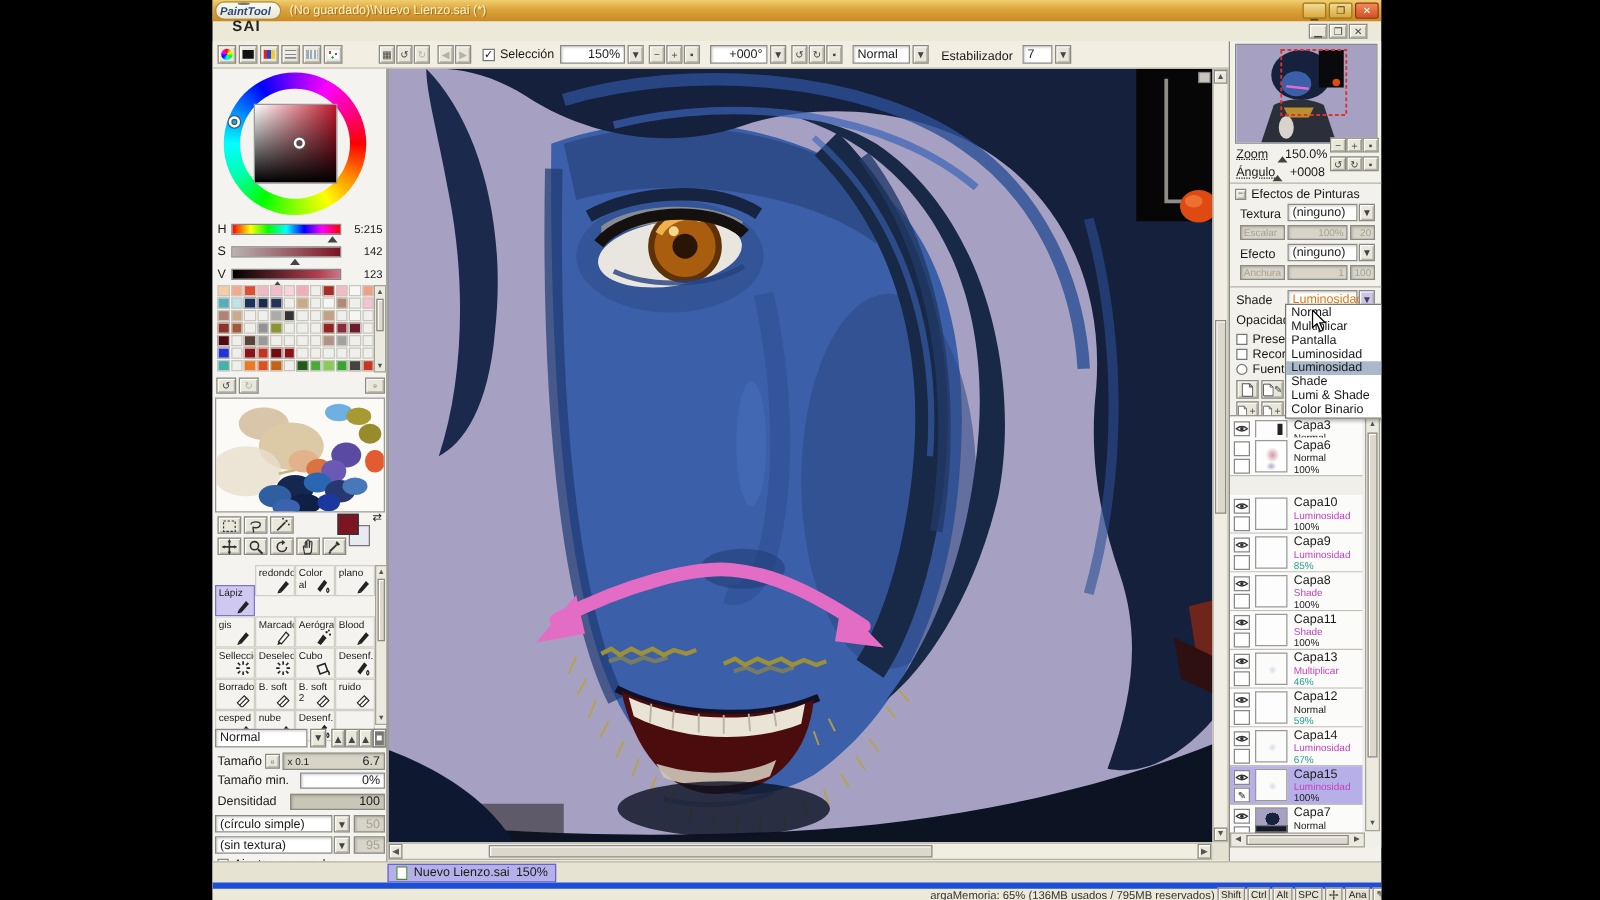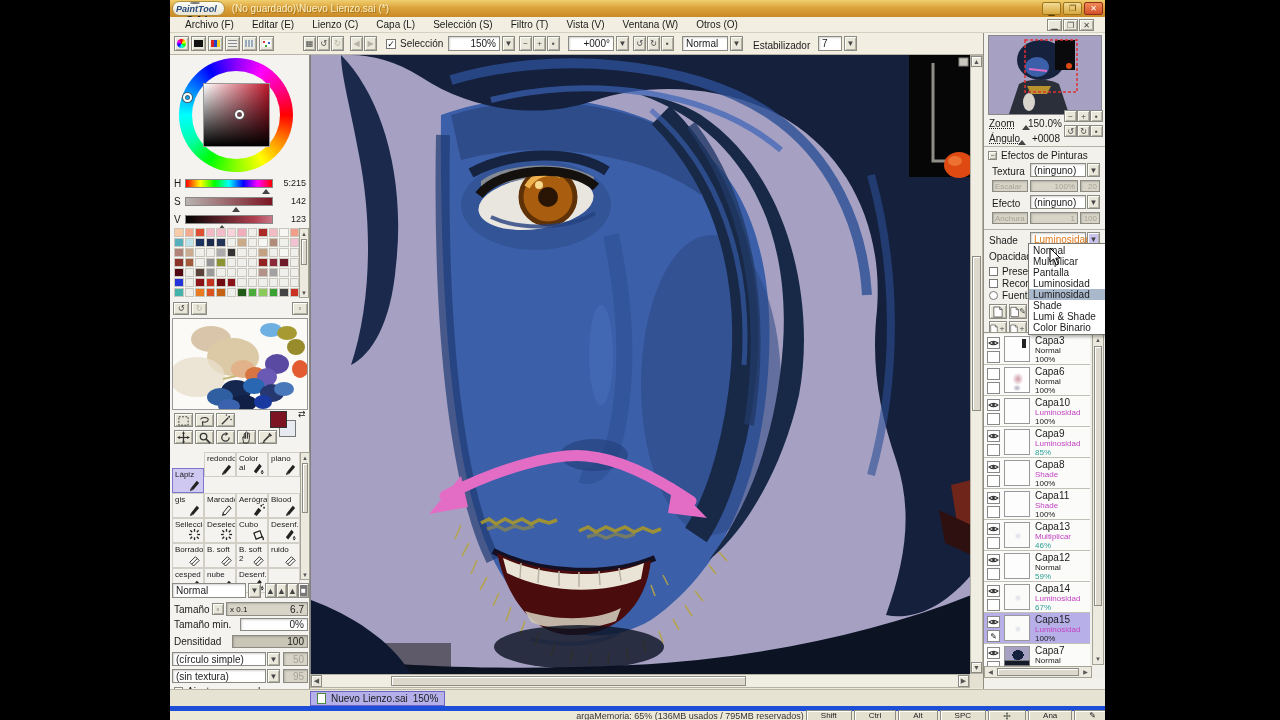--- a/index.html
+++ b/index.html
@@ -113,21 +113,21 @@
   .pop-item{height:11px;line-height:11px;padding-left:4px;font-size:10px;white-space:nowrap;}
   .pop-item.selected{background:#aab8cb;}
   #popcursor{position:absolute;left:20px;top:4px;z-index:60;}
   
   #tabrow{left:0;top:689px;width:935px;height:17px;background:#e6e3d2;border-top:1px solid #b8b5a6;}
   #doctab{left:140px;top:1px;height:15px;background:#b6b0ea;border:1px solid #6a63c6;display:flex;
     align-items:center;padding:0 6px;gap:5px;font-size:10px;}
   #statusbar{left:0;top:706px;width:935px;height:14px;background:#ece9d8;border-top:5px solid #1d4ed8;
     display:flex;align-items:center;justify-content:flex-end;font-size:9px;color:#333;}
   .key{border:1px solid #8b8b84;background:#e4e1d0;box-shadow:inset 1px 1px 0 #fff;font-size:8px;
-    height:11px;display:flex;align-items:center;padding:0 14px;margin-left:2px;color:#222;}
+    height:11px;display:flex;align-items:center;padding:0 2px;margin-left:2px;color:#222;}
 </style>
 </head>
 <body>
 
 <svg width="0" height="0" style="position:absolute">
   <defs>
     <symbol id="i-pen" viewBox="0 0 14 14">
         <polygon points="3,11 9.5,3 12,5.5 5.5,13" fill="#222"></polygon>
         <polygon points="3,11 5.5,13 2,14" fill="#222"></polygon>
       </symbol>
@@ -225,32 +225,20 @@
     <span id="win-title">(No guardado)\Nuevo Lienzo.sai (*)</span>
     <div class="wbtns">
       <div class="wbtn">
           <span style="margin-top:5px">▁</span>
         </div>
       <div class="wbtn">❐</div>
       <div class="wbtn close">✕</div>
     </div>
   </div>
 
-  <div id="menubar" class="abs">
-
-  <span class="menu-item">Archivo (F)</span>
-      <span class="menu-item">Editar (E)</span>
-      <span class="menu-item">Lienzo (C)</span>
-      <span class="menu-item">Capa (L)</span>
-      <span class="menu-item">Selección (S)</span>
-      <span class="menu-item">Filtro (T)</span>
-      <span class="menu-item">Vista (V)</span>
-      <span class="menu-item">Ventana (W)</span>
-      <span class="menu-item">Otros (O)</span>
-    </div>
   <div class="abs" style="left:877px;top:19px;display:flex;">
     <div class="btn mdib">▁</div>
     <div class="btn mdib">❐</div>
     <div class="btn mdib">✕</div>
   </div>
 
   <div id="toolbar" class="abs">
     <div class="abs tico btn" style="left:4px">
         <span style="width:9px;height:9px;border-radius:50%;background:conic-gradient(#f00,#ff0,#0f0,#0ff,#00f,#f0f,#f00)"></span>
       </div>
@@ -898,21 +886,21 @@
               <use href="#i-eye"></use>
             </svg>
           </span>
         <span class="lbox" style="top:17px"></span>
         <span class="lthumb t-mark"></span>
         <span class="lname">Capa3</span>
         <span class="lmode">Normal</span>
         <span class="lop">100%</span>
       </div>
 
-      <div class="lrow" style="top: 32px; padding-left: 31px;">
+      <div class="lrow" style="top: 17px; padding-left: 31px;">
         <span class="lbox" style="top:3px"></span>
         <span class="lbox" style="top:17px"></span>
         <span class="lthumb t-sketch"></span>
         <span class="lname">Capa6</span>
         <span class="lmode">Normal</span>
         <span class="lop">100%</span>
       </div>
 
       <div class="lrow" style="top: 63px;">
         <span class="lbox" style="top:3px">

